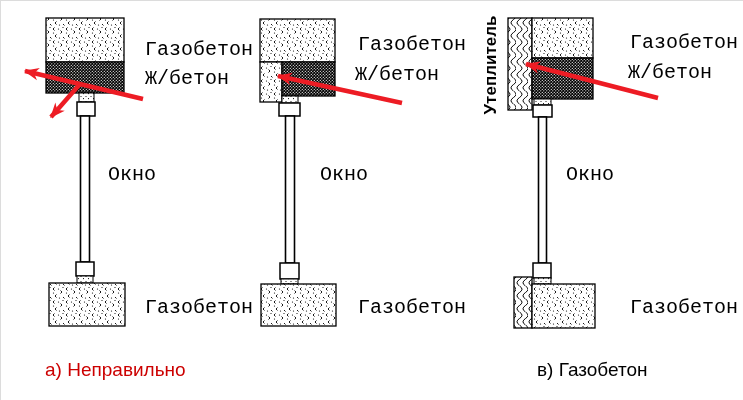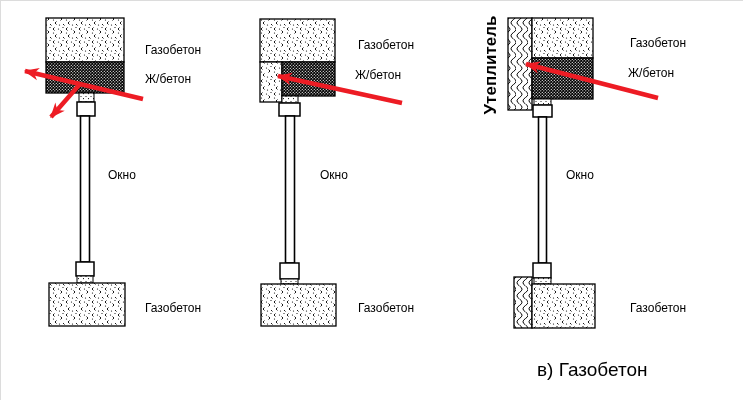--- a/index.html
+++ b/index.html
@@ -2,21 +2,21 @@
 <html><head>
 <meta charset="utf-8">
 <style>
   html,body{margin:0;padding:0;background:#fff;}
   .canvas{
     position:relative;width:743px;height:400px;background:#ffffff;overflow:hidden;
     font-family:"Liberation Sans","DejaVu Sans",sans-serif;color:#000;
     box-shadow:inset 1px 1px 0 #dcdcdc;
   }
   .canvas svg{position:absolute;left:0;top:0;}
-  .lbl{position:absolute;font-size:12px;line-height:18px;white-space:nowrap;}
+  .lbl{position:absolute;font-size:20px;line-height:18px;white-space:nowrap;font-family:Liberation Mono, monospace;}
   .caption{position:absolute;font-size:19px;line-height:20px;white-space:nowrap;}
   .caption.wrong{color:#cc0000;}
   .vert{position:absolute;left:433px;top:55px;width:115px;height:20px;
         transform:rotate(-90deg);text-align:center;font-weight:bold;
         font-size:17px;line-height:20px;white-space:nowrap;}
   .blockline{stroke:#000;stroke-width:1.3;}
   .arrow{stroke:#ed1c24;stroke-width:4.5;fill:none;stroke-linecap:butt;}
 </style>
 </head>
 <body>
@@ -106,14 +106,15 @@
   <div class="lbl" style="left:355px;top:66px">Ж/бетон</div>
   <div class="lbl" style="left:320px;top:166px">Окно</div>
   <div class="lbl" style="left:358px;top:299px">Газобетон</div>
 
   <div class="vert">Утеплитель</div>
   <div class="lbl" style="left:630px;top:34px">Газобетон</div>
   <div class="lbl" style="left:628px;top:64px">Ж/бетон</div>
   <div class="lbl" style="left:566px;top:166px">Окно</div>
   <div class="lbl" style="left:630px;top:299px">Газобетон</div>
 
+  <div class="caption wrong" style="left:45px;top:360px">а) Неправильно</div>
   <div class="caption" style="left:537px;top:360px">в) Газобетон</div>
 </div>
 
 </body></html>

